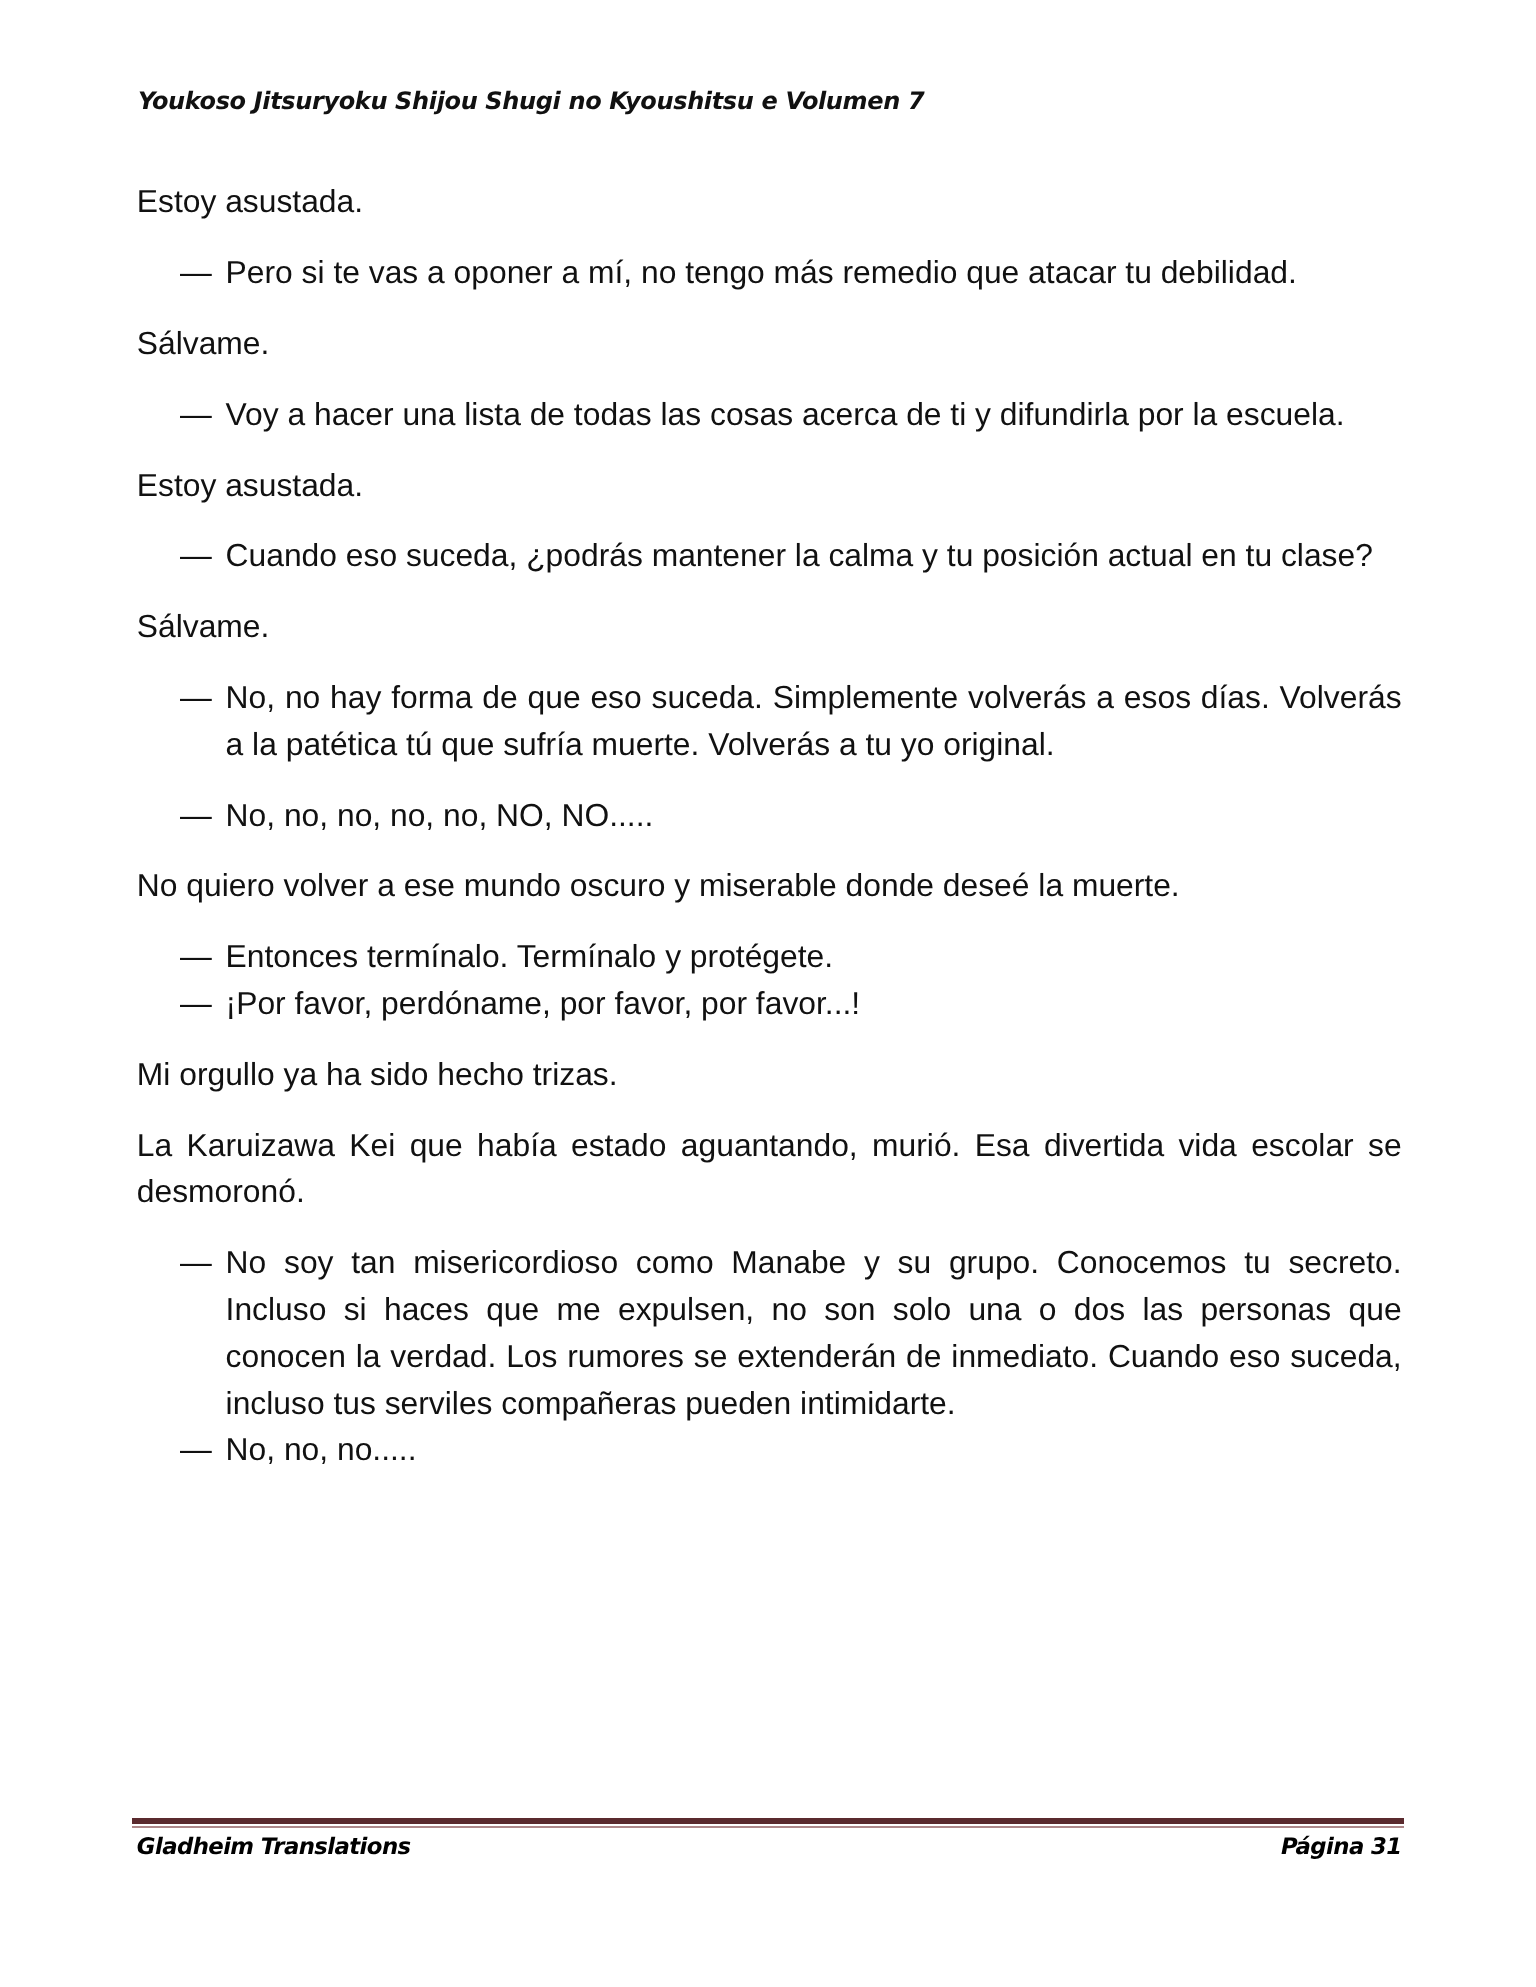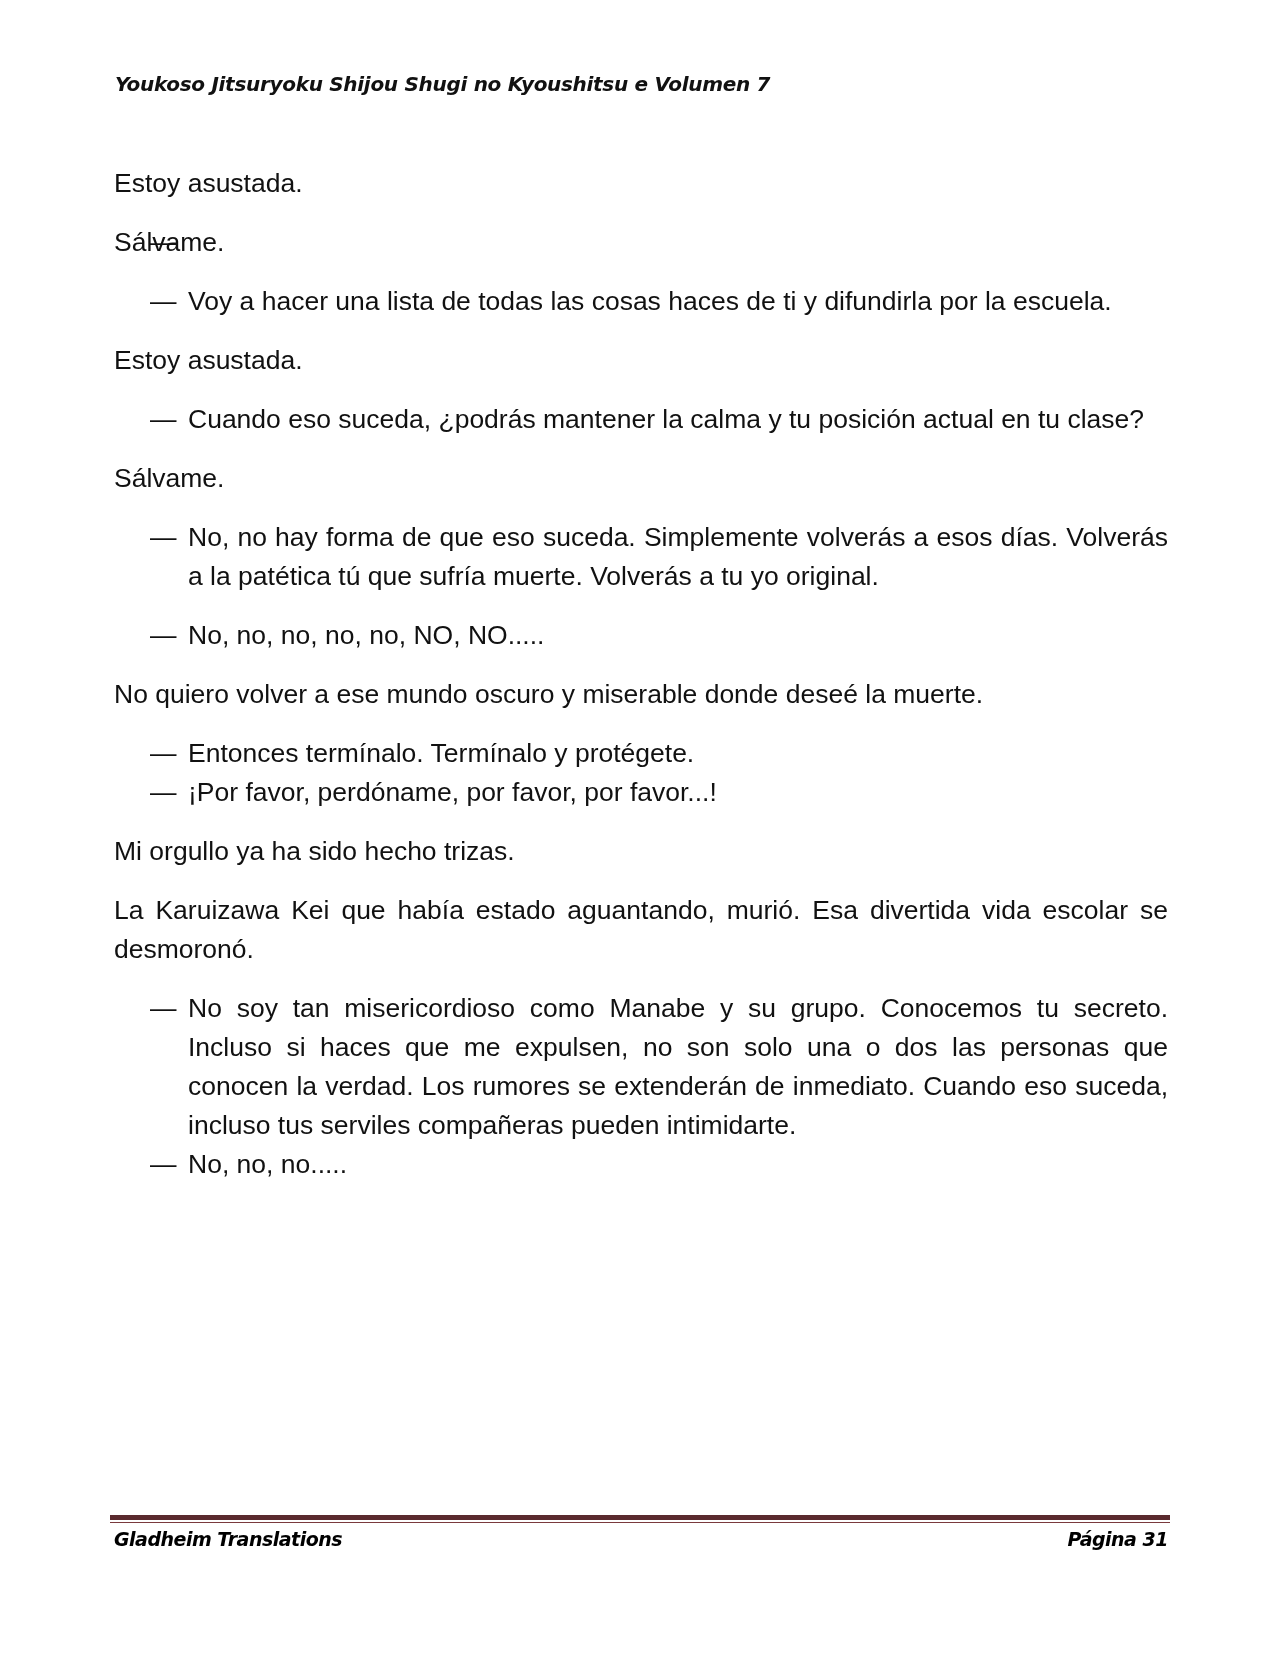--- a/index.html
+++ b/index.html
@@ -8,21 +8,21 @@
   .header {
     position: absolute; left: 115px; top: 72px;
     font-family: "DejaVu Sans", sans-serif; font-weight: bold; font-style: italic;
     font-size: 20px; color: #111; letter-spacing: -0.3px;
   }
   .body {
     position: absolute; left: 114px; top: 148px; width: 1054px;
     font-family: "Liberation Sans", sans-serif; font-size: 26.5px; line-height: 39px;
     color: #111;
   }
-  .para { margin: 16px 0 20px 0; text-align: justify; }
+  .para { margin: 1px 0 20px 0; text-align: justify; }
   .dlg { position: relative; margin: 0; padding-left: 74px; text-align: justify; }
   .dlg .dash { position: absolute; left: 36px; top: 0; }
   .dgroup { margin: 0 0 20px 0; }
   .footer-rule { position: absolute; left: 110px; top: 1515px; width: 1060px; }
   .footer-rule .thick { height: 5px; background: #5a2a2e; }
   .footer-rule .thin { height: 1px; margin-top: 2px; background: #7a3a3e; }
   .footer-left, .footer-right {
     position: absolute; top: 1528px;
     font-family: "DejaVu Sans", sans-serif; font-weight: bold; font-style: italic;
     font-size: 19px; color: #000000; letter-spacing: -0.5px;
@@ -32,25 +32,25 @@
 </style>
 </head>
 <body>
 
 <div class="page">
   <div class="header">Youkoso Jitsuryoku Shijou Shugi no Kyoushitsu e Volumen 7</div>
 
   <div class="body" id="body">
       <p class="para">Estoy asustada.</p>
       <div class="dgroup">
-        <div class="dlg"><span class="dash">—</span></div>
+        <div class="dlg"><span class="dash">—</span><span>Pero si te vas a oponer a mí, no tengo más remedio que atacar tu debilidad.</span></div>
       </div>
       <p class="para">Sálvame.</p>
       <div class="dgroup">
-        <div class="dlg"><span class="dash">—</span><span>Voy a hacer una lista de todas las cosas haces de ti y difundirla por la escuela.</span></div>
+        <div class="dlg"><span class="dash">—</span><span>Voy a hacer una lista de todas las cosas acerca de ti y difundirla por la escuela.</span></div>
       </div>
       <p class="para">Estoy asustada.</p>
       <div class="dgroup">
         <div class="dlg"><span class="dash">—</span><span>Cuando eso suceda, ¿podrás mantener la calma y tu posición actual en tu clase?</span></div>
       </div>
       <p class="para">Sálvame.</p>
       <div class="dgroup">
         <div class="dlg"><span class="dash">—</span><span>No, no hay forma de que eso suceda. Simplemente volverás a esos días. Volverás a la patética tú que sufría muerte. Volverás a tu yo original.</span></div>
       </div>
       <div class="dgroup">

